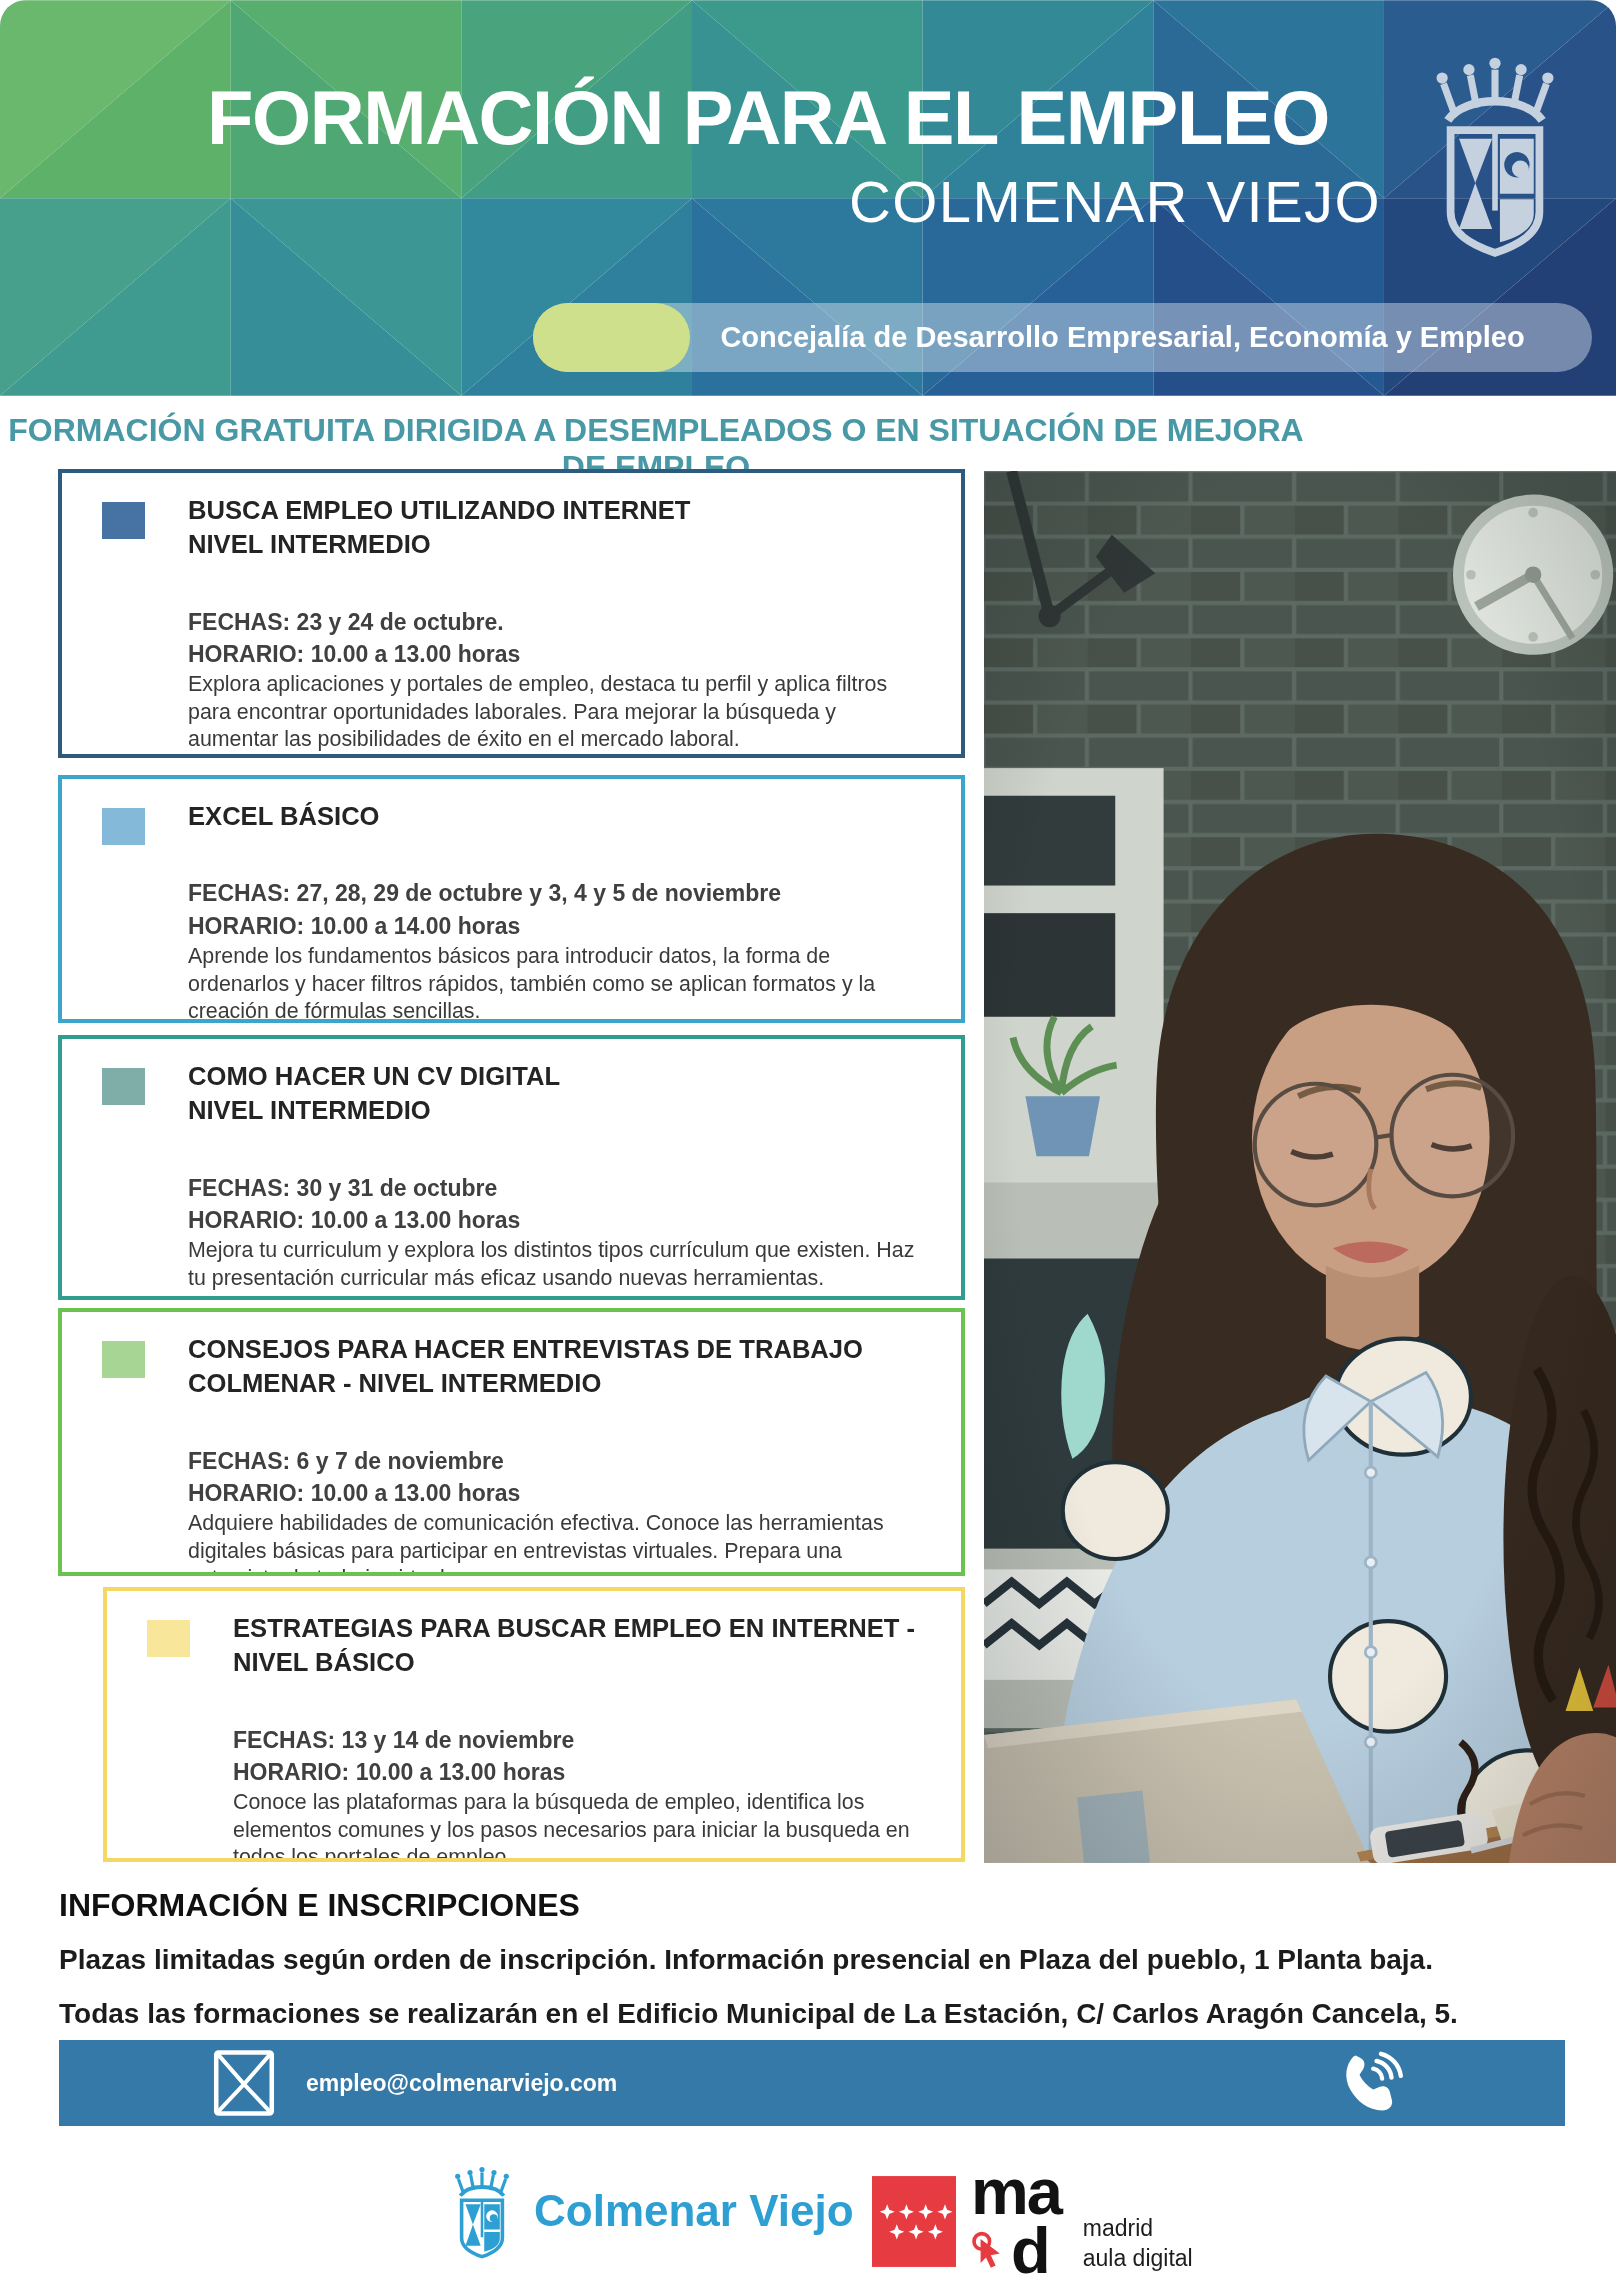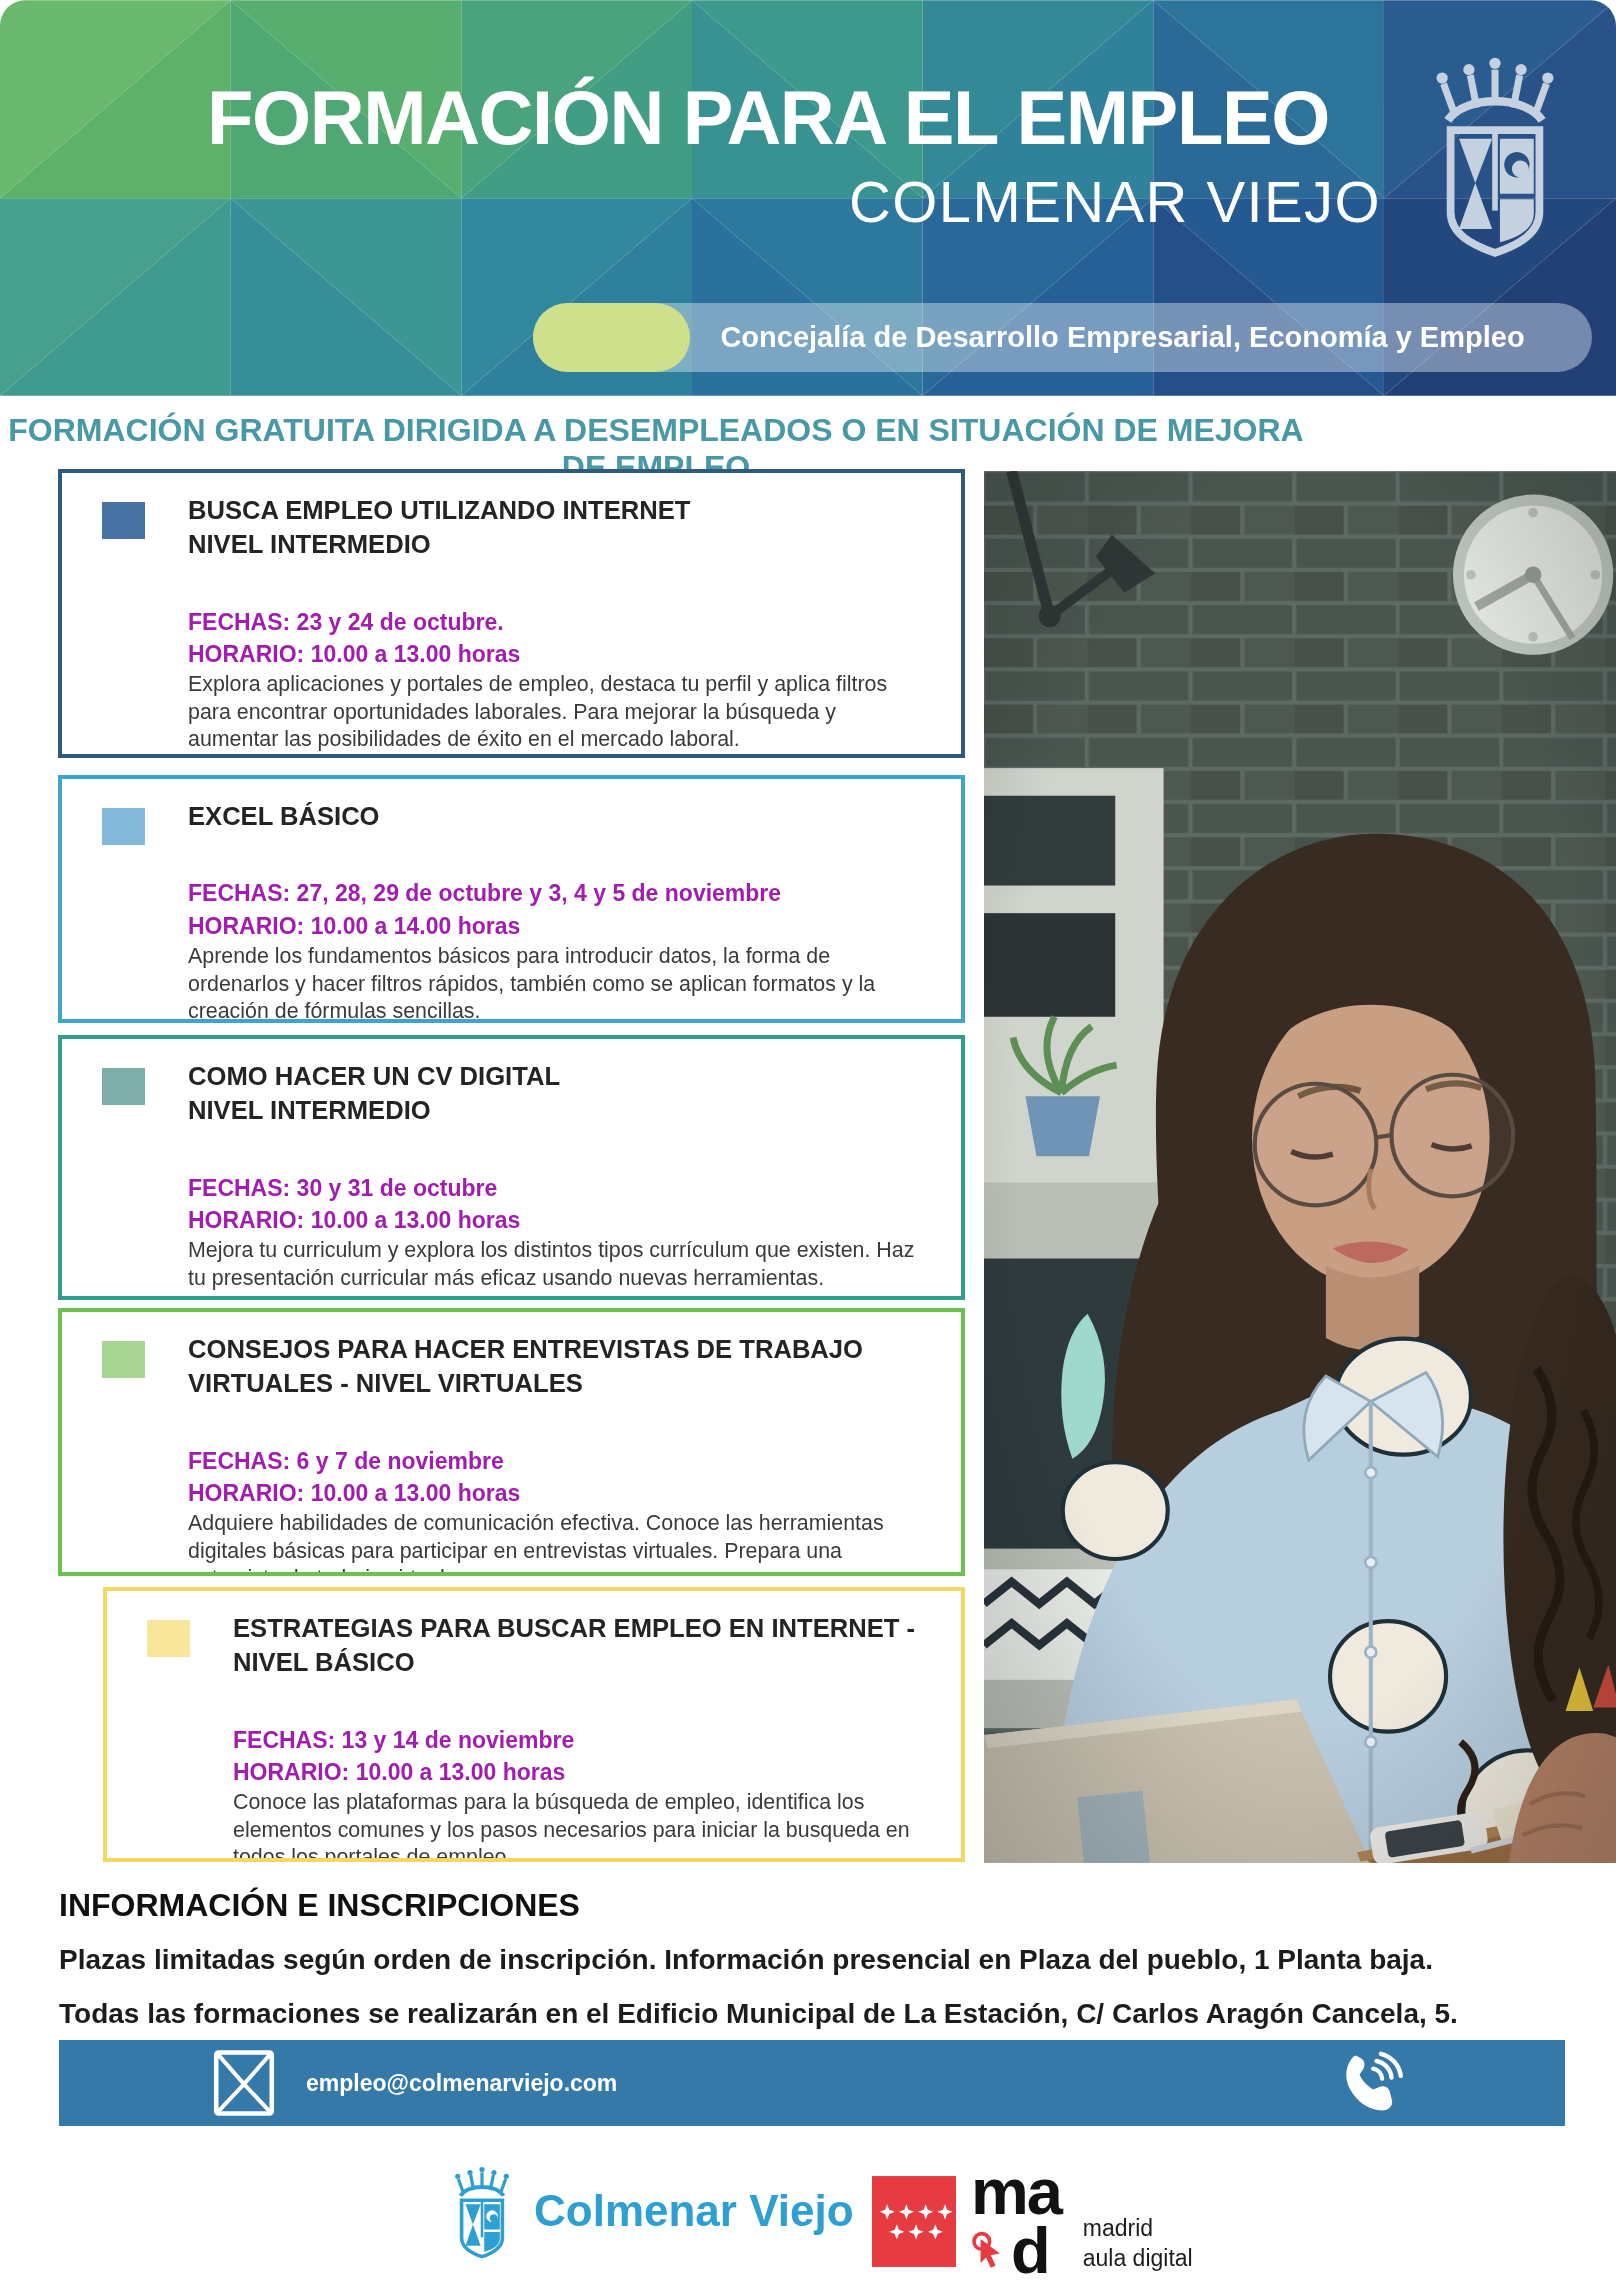--- a/index.html
+++ b/index.html
@@ -27,21 +27,21 @@
   .courses{position:absolute;left:58px;top:469px;width:907px;}
   .course-card{position:relative;background:#fff;border:4.8px solid #888;box-sizing:border-box;
                padding:21px 29px 0 126px;overflow:hidden;}
   .course-card.h1{height:289px;margin-bottom:16.6px;}
   .course-card.h2{height:248px;margin-bottom:12.4px;}
   .course-card.h3{height:265px;margin-bottom:8px;}
   .course-card.h4{height:268px;margin-bottom:11px;}
   .course-card.h5{height:275px;margin-left:45px;}
   .bullet{position:absolute;left:40px;top:29px;width:43px;height:37px;background:#999;}
   .course-title{font-size:25.6px;font-weight:700;color:#242424;line-height:1.32;letter-spacing:0;}
-  .course-meta{margin-top:44px;font-size:23px;font-weight:700;color:#a21caf;line-height:1.4;}
+  .course-meta{margin-top:44px;font-size:23px;font-weight:700;color:#404040;line-height:1.4;}
   .course-desc{font-size:21.4px;font-weight:400;color:#3a3a3a;line-height:1.28;margin-top:1.4px;}
 
   
   .photo{position:absolute;left:984px;top:471px;width:632px;height:1392px;overflow:hidden;}
 
   
   .info{position:absolute;left:59px;top:1887px;width:1519px;}
   .info-heading{font-size:32px;font-weight:700;color:#111;}
   .info-line{margin-top:16.6px;font-size:28px;font-weight:700;color:#1c1c1c;line-height:1.35;}
 
@@ -176,21 +176,21 @@
         <div>FECHAS: 30 y 31 de octubre</div>
         <div>HORARIO: 10.00 a 13.00 horas</div>
       </div>
       <div class="course-desc">Mejora tu curriculum y explora los distintos tipos currículum que existen.  Haz tu presentación curricular más eficaz usando nuevas herramientas.</div>
     </article>
 
     <article class="course-card h4" style="border-color: rgb(108, 194, 78);">
       <span class="bullet" style="background: rgb(167, 213, 147);"></span>
       <div class="course-title">
         <div>CONSEJOS PARA HACER ENTREVISTAS DE TRABAJO</div>
-          <div>VIRTUALES - NIVEL VIRTUALES</div>
+          <div>COLMENAR - NIVEL INTERMEDIO</div>
       </div>
       <div class="course-meta">
         <div>FECHAS: 6 y 7 de noviembre</div>
         <div>HORARIO: 10.00 a 13.00 horas</div>
       </div>
       <div class="course-desc">Adquiere habilidades de comunicación efectiva. Conoce las herramientas digitales básicas para participar en entrevistas virtuales. Prepara una entrevista de trabajo virtual.</div>
     </article>
 
     <article class="course-card h5" style="border-color: rgb(244, 216, 100);">
       <span class="bullet" style="background: rgb(248, 230, 155);"></span>

